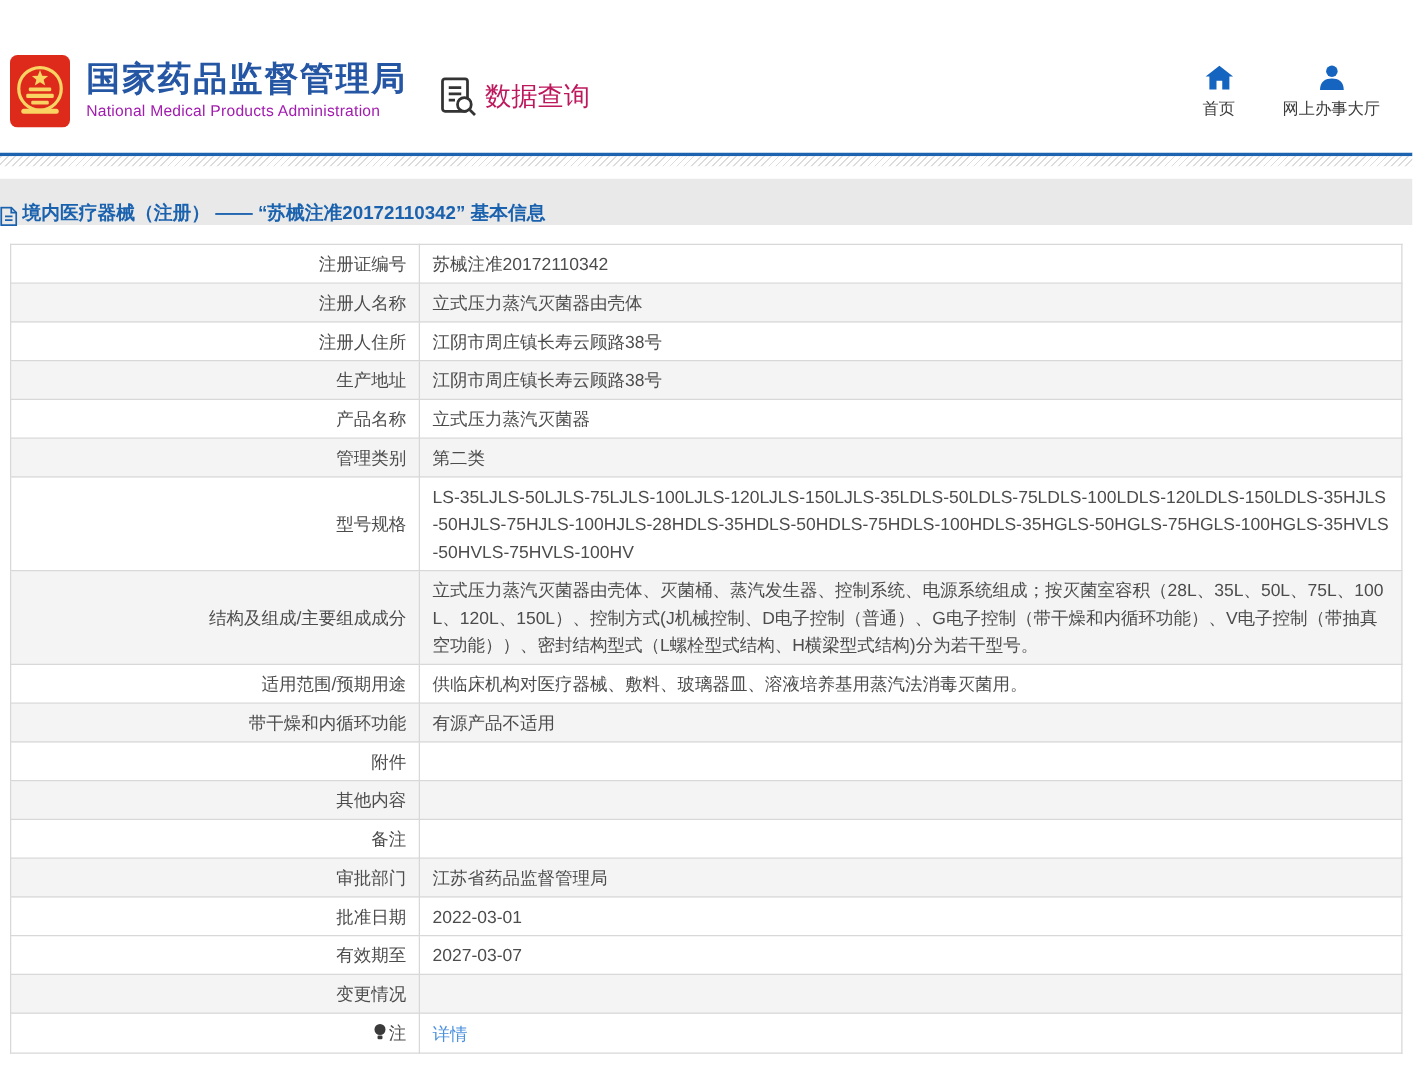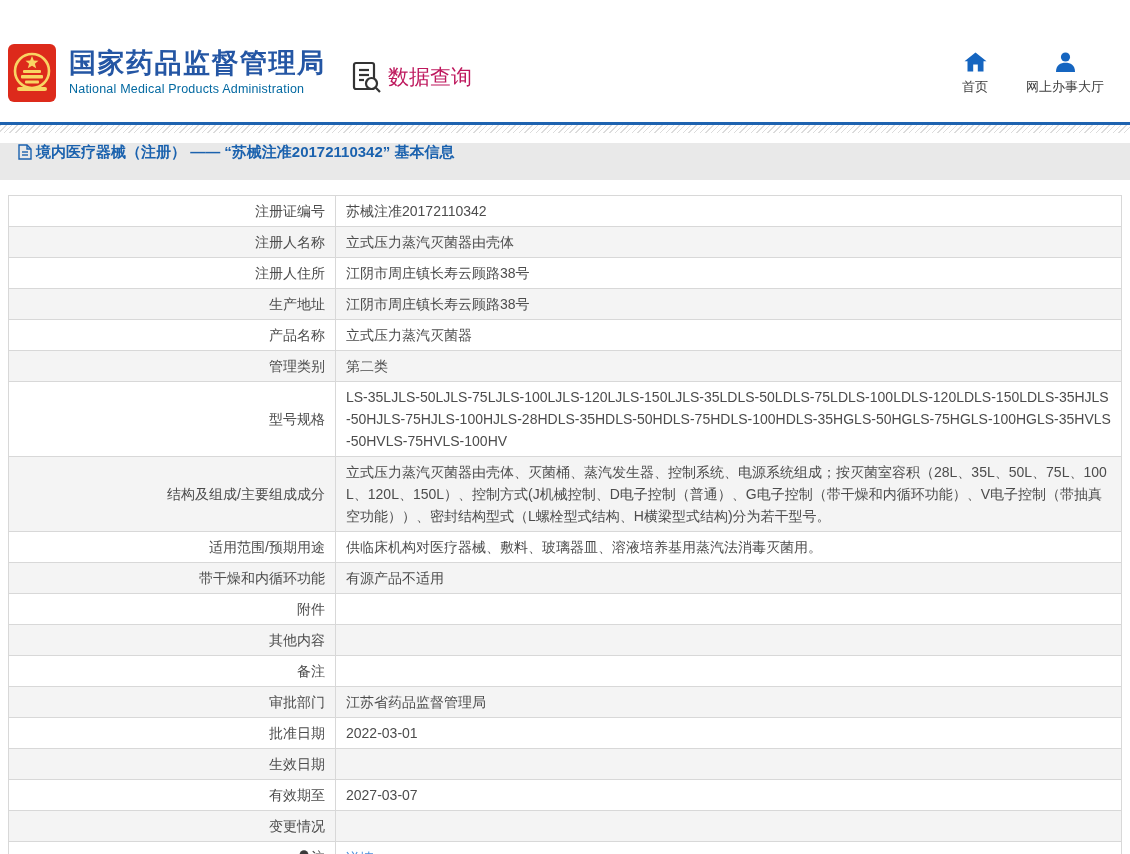--- a/index.html
+++ b/index.html
@@ -9,35 +9,35 @@
     -webkit-font-smoothing:antialiased;
   }
   .page{position:relative;width:1130px;height:854px;background:#fff;margin-top:32px;}
 
   
   .site-header{position:relative;height:90px;background:#fff;}
   .logo-group{position:absolute;left:8px;top:12px;display:flex;align-items:flex-start;}
   .emblem{width:48px;height:58px;flex:0 0 auto;}
   .org-names{margin-left:13px;padding-top:3px;}
   .org-zh{font-size:27px;font-weight:bold;color:#2456a4;letter-spacing:1.5px;line-height:32px;}
-  .org-en{font-size:12.5px;color:#0369a1;margin-top:3px;letter-spacing:0.2px;}
+  .org-en{font-size:12.5px;color:#a21caf;margin-top:3px;letter-spacing:0.2px;}
   .section-title{position:absolute;left:352px;top:29px;display:flex;align-items:center;gap:6px;}
   .section-title .label{font-size:21px;color:#be185d;font-weight:500;}
   .top-nav{position:absolute;right:26px;top:20px;display:flex;gap:38px;}
   .top-nav a{display:flex;flex-direction:column;align-items:center;gap:6px;text-decoration:none;cursor:pointer;}
   .top-nav .nav-label{font-size:13px;color:#3c3c3c;white-space:nowrap;}
 
   
   .blue-line{height:3px;background:#1e63b0;}
   .stripes{height:8px;background:repeating-linear-gradient(135deg,#dcdcdc 0,#dcdcdc 1px,#ffffff 1px,#ffffff 4px);}
 
   
   .breadcrumb-bar{
     margin-top:10px;height:37px;background:#e9e9e9;
-    display:flex;align-items:flex-start;padding-left:18px;
+    display:flex;align-items:flex-end;
     font-size:15px;font-weight:600;color:#1b62ae;
   }
   .breadcrumb-bar .page-icon{display:inline-flex;margin-right:4px;position:relative;top:1px;}
 
   
   .info-table{
     margin:15px 0 0 8px;width:1114px;border-collapse:collapse;table-layout:fixed;
     font-size:14px;color:#4c4c4c;border-radius:30px;
   }
   .info-table td{border:1px solid #d8d8d8;padding:4px 10px;line-height:22px;vertical-align:middle;}
@@ -177,24 +177,20 @@
           <td class="value-cell"></td>
         </tr>
         <tr class="alt">
           <td class="label-cell">审批部门</td>
           <td class="value-cell">江苏省药品监督管理局</td>
         </tr>
         <tr>
           <td class="label-cell">批准日期</td>
           <td class="value-cell">2022-03-01</td>
         </tr>
-        <tr class="alt">
-          <td class="label-cell">生效日期</td>
-          <td class="value-cell"></td>
-        </tr>
         <tr>
           <td class="label-cell">有效期至</td>
           <td class="value-cell">2027-03-07</td>
         </tr>
         <tr class="alt">
           <td class="label-cell">变更情况</td>
           <td class="value-cell"></td>
         </tr>
         <tr>
           <td class="label-cell"><span class="bulb-icon"><svg width="10" height="13" viewBox="0 0 10 13" xmlns="http://www.w3.org/2000/svg">

